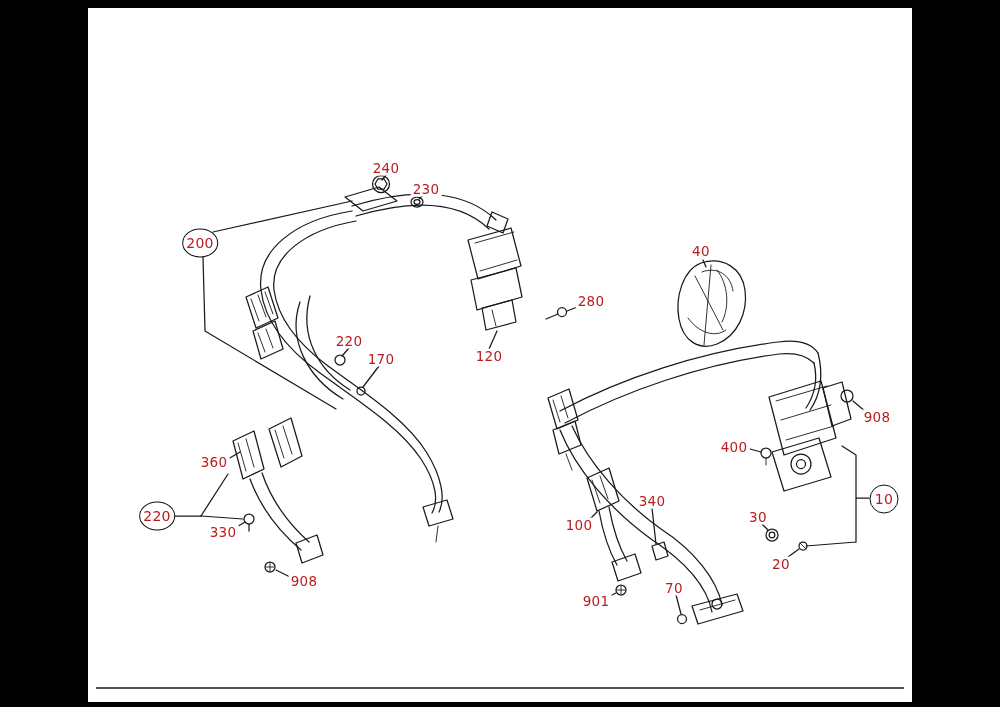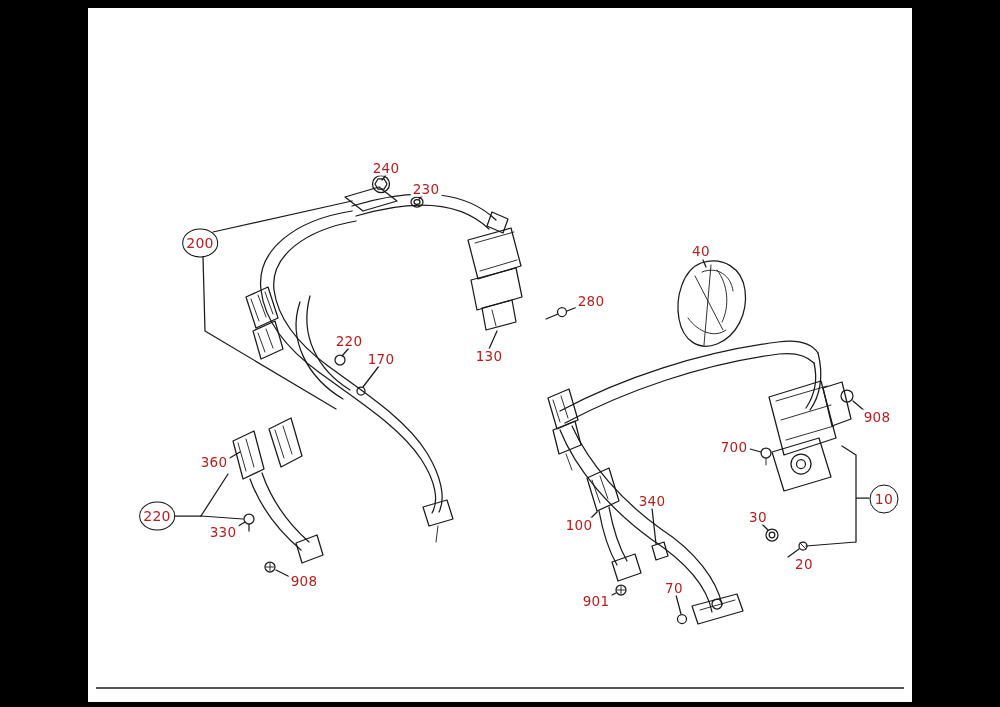--- a/index.html
+++ b/index.html
@@ -196,29 +196,29 @@
       <path d="M676,595 L681,614"></path>
       <circle cx="682" cy="619" r="4.5"></circle>
     </g>
   </svg>
 
   <div class="callout-layer" id="callout-layer">
       <span class="callout" style="left: 386px; top: 168px;">240</span>
       <span class="callout" style="left: 426px; top: 189px;">230</span>
       <span class="callout circled" style="left: 200px; top: 243px;">200</span>
       <span class="callout" style="left: 591px; top: 301px;">280</span>
-      <span class="callout" style="left: 489px; top: 356px;">130</span>
+      <span class="callout" style="left: 489px; top: 356px;">120</span>
       <span class="callout" style="left: 349px; top: 341px;">220</span>
       <span class="callout" style="left: 381px; top: 359px;">170</span>
       <span class="callout" style="left: 701px; top: 251px;">40</span>
-      <span class="callout" style="left: 734px; top: 447px;">700</span>
+      <span class="callout" style="left: 734px; top: 447px;">400</span>
       <span class="callout" style="left: 877px; top: 417px;">908</span>
       <span class="callout circled" style="left: 884px; top: 499px;">10</span>
       <span class="callout" style="left: 758px; top: 517px;">30</span>
-      <span class="callout" style="left: 804px; top: 564px;">20</span>
+      <span class="callout" style="left: 781px; top: 564px;">20</span>
       <span class="callout" style="left: 214px; top: 462px;">360</span>
       <span class="callout circled" style="left: 157px; top: 516px;">220</span>
       <span class="callout" style="left: 223px; top: 532px;">330</span>
       <span class="callout" style="left: 304px; top: 581px;">908</span>
       <span class="callout" style="left: 579px; top: 525px;">100</span>
       <span class="callout" style="left: 652px; top: 501px;">340</span>
       <span class="callout" style="left: 596px; top: 601px;">901</span>
       <span class="callout" style="left: 674px; top: 588px;">70</span>
     </div>
 

